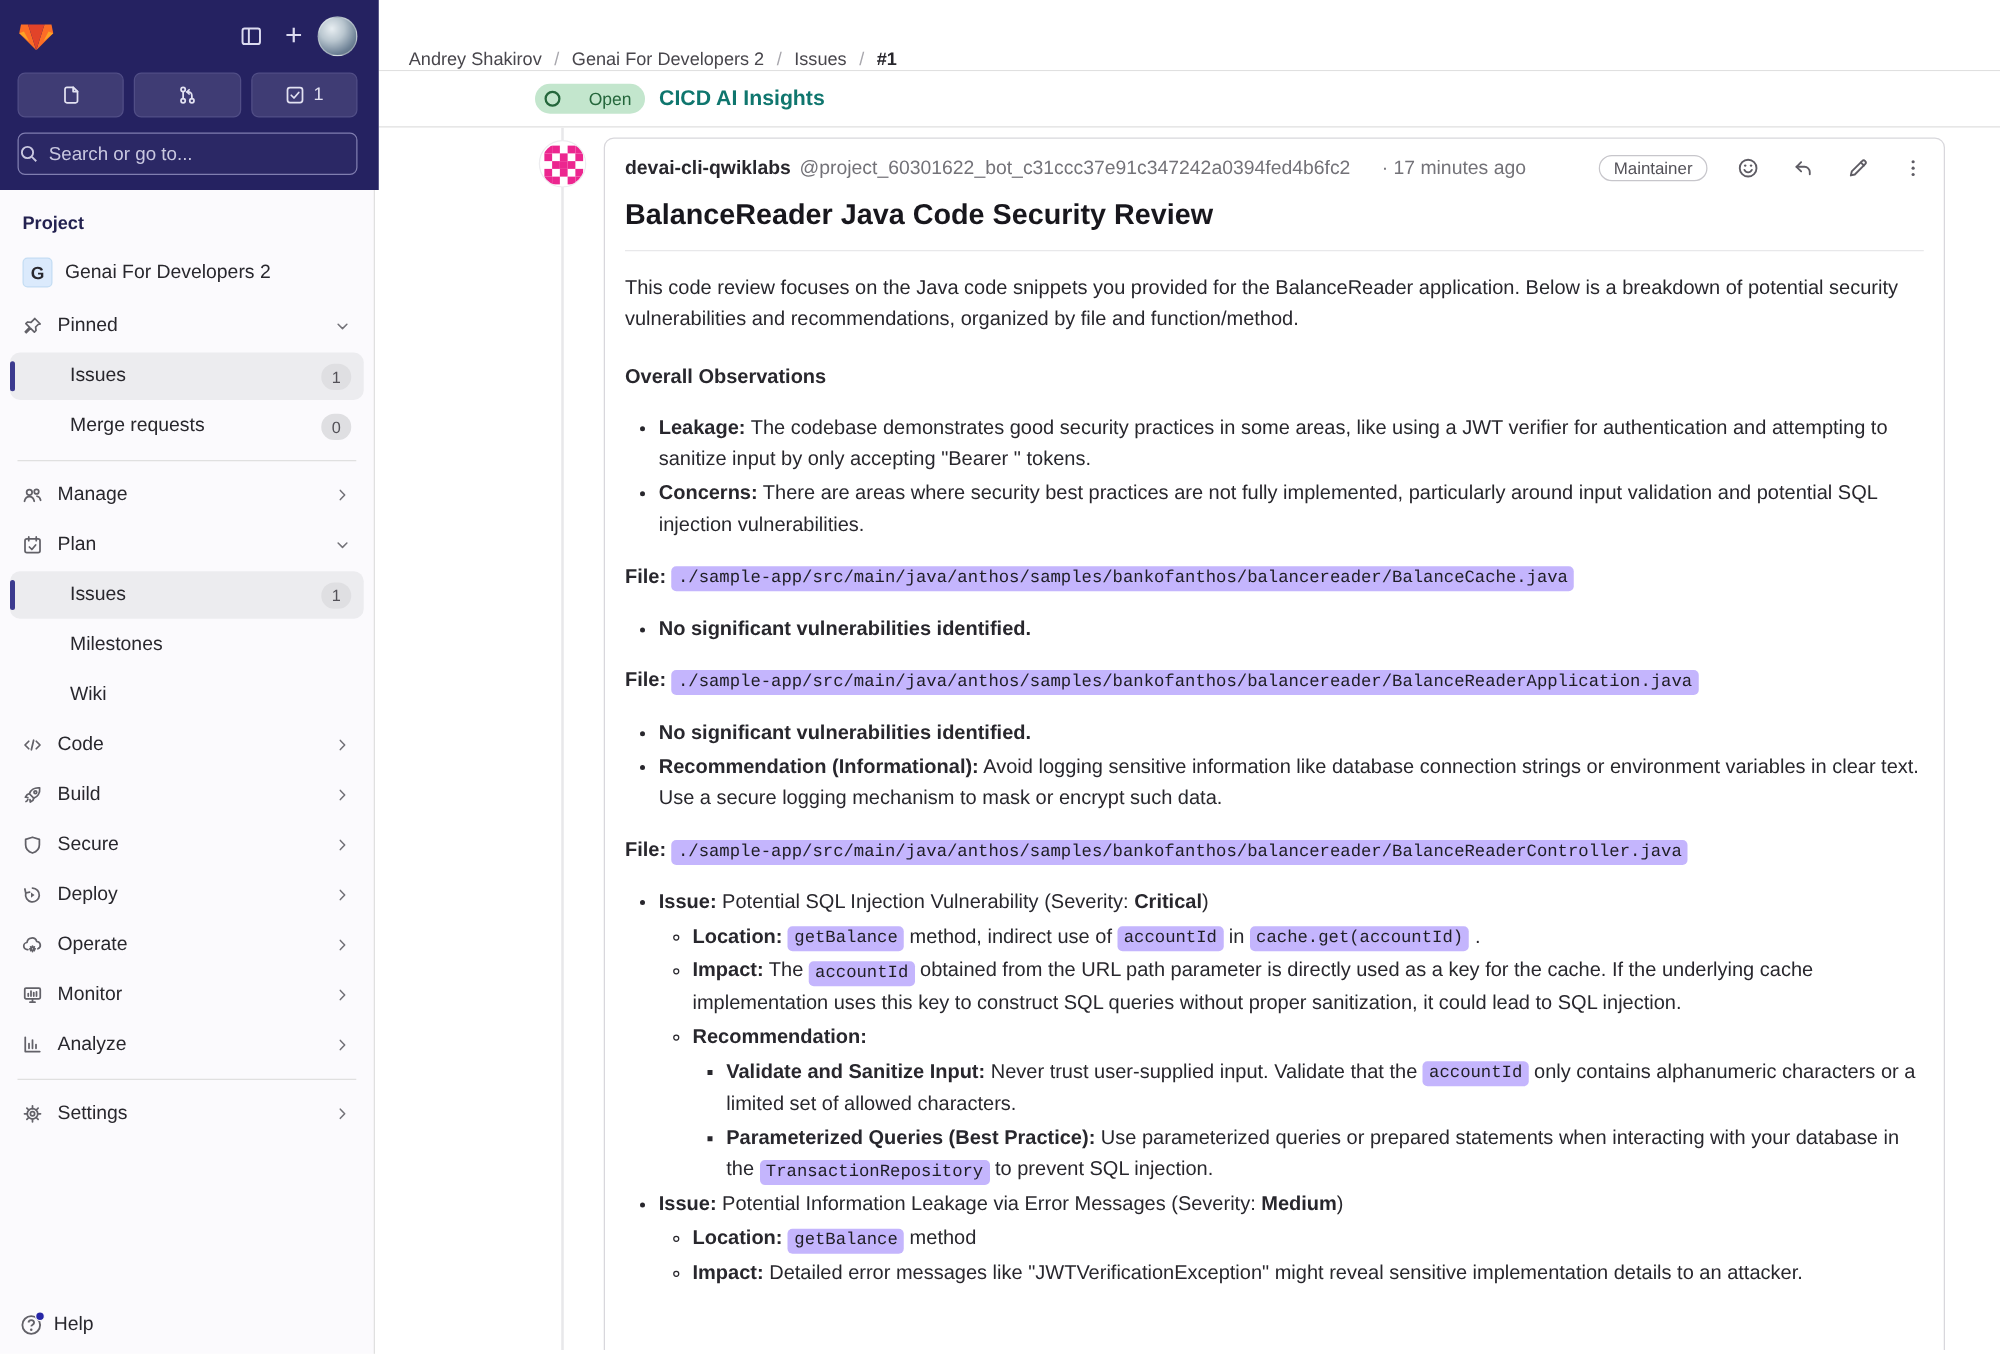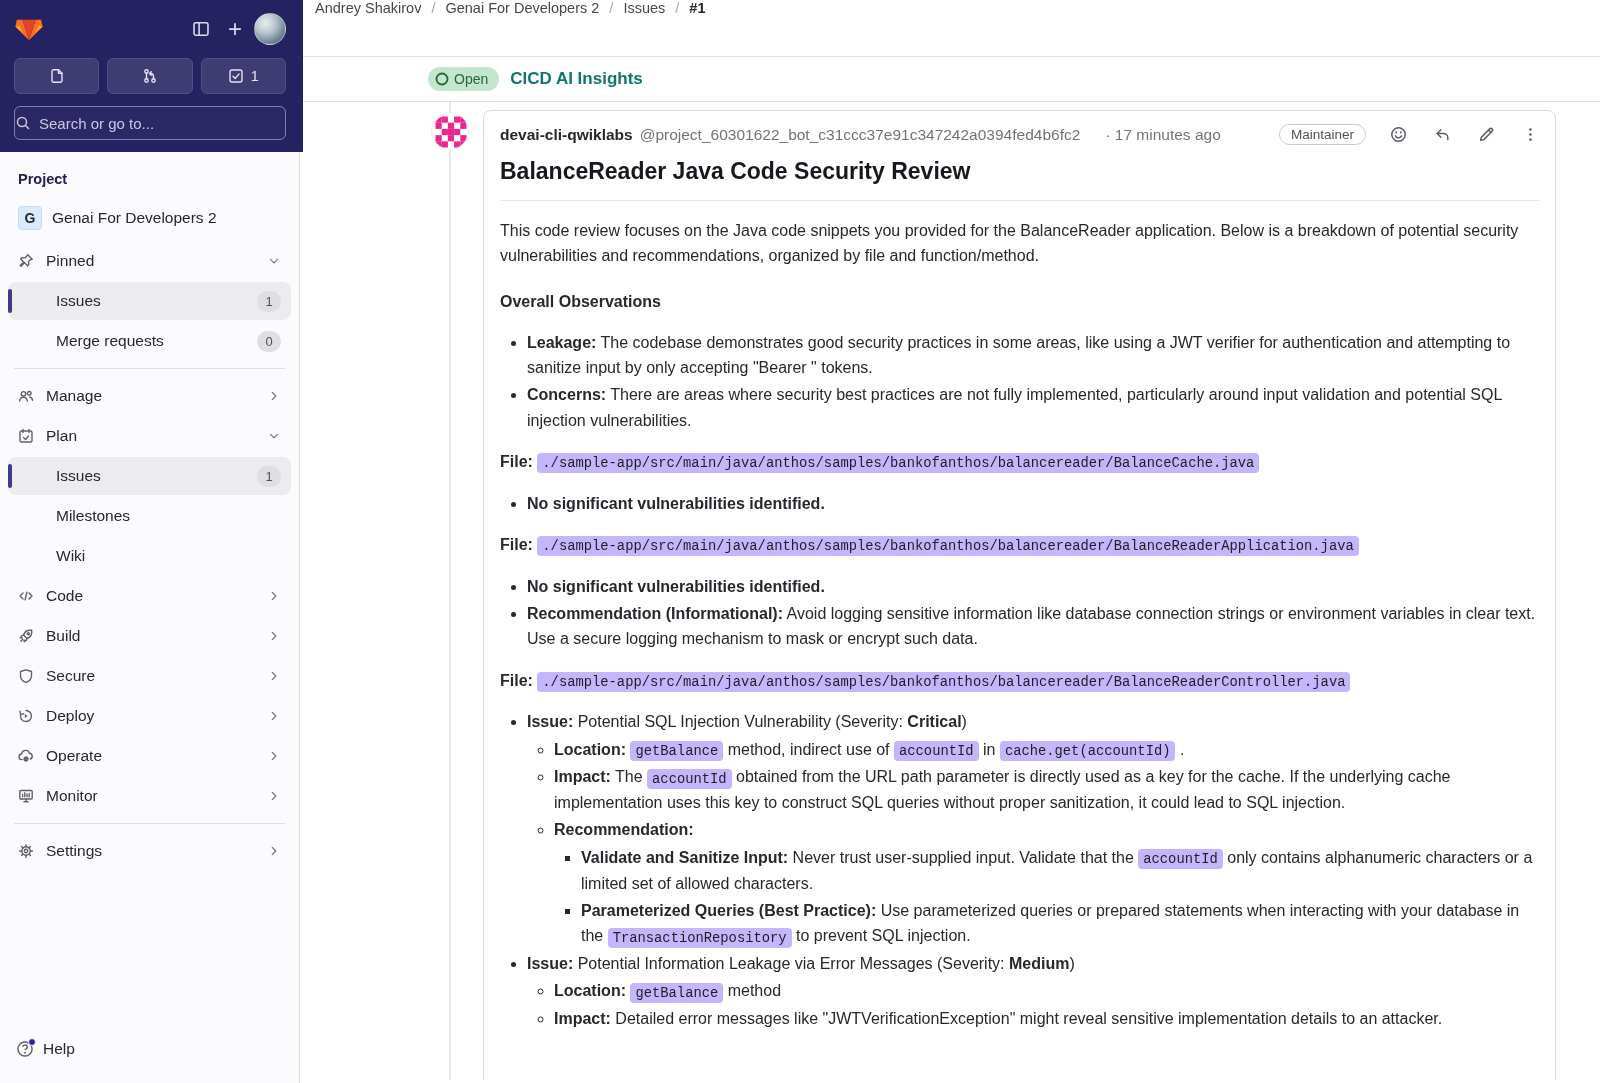--- a/index.html
+++ b/index.html
@@ -35,36 +35,36 @@
   .nav-item.active{background:#ececef}
   .nav-item.active::before{content:"";position:absolute;left:0;top:7px;bottom:7px;width:4px;
                            border-radius:4px;background:#3c3b8f}
   .ni-badge{margin-left:auto;background:#dfdfe2;border-radius:11px;min-width:24px;height:21px;
             display:flex;align-items:center;justify-content:center;font-size:13px;color:#535158;padding:0 7px}
   .ni-chev{margin-left:auto;color:#737278;width:14px;height:14px}
   .proj-avatar{width:24px;height:24px;border-radius:4px;background:#dbeafc;border:1px solid #c3dcf3;
                color:#28272d;font-size:14px;font-weight:600;display:flex;align-items:center;
                justify-content:center;margin-right:10px}
   .nav-divider{border-top:1px solid #e0e0e0;margin:8px 6px}
-  .sb-help{position:fixed;left:0;bottom:11px;width:299px;padding:14px 16px;display:flex;
+  .sb-help{position:fixed;left:0;bottom:0;width:299px;padding:14px 16px;display:flex;
            align-items:center;gap:9px;font-size:15.5px;cursor:pointer;color:#28272d}
   .help-ic{position:relative;width:18px;height:18px;color:#626168}
   .help-dot{position:absolute;right:-2px;top:-2px;width:8px;height:8px;border-radius:50%;
             background:#2726a6;border:1.5px solid #fbfafd}
   
   .main{margin-left:303px;width:1297px}
-  .crumbs{height:57px;border-bottom:1px solid #e0e0e0;display:flex;align-items:flex-start;
-          padding:0 12px;font-size:14.5px;color:#48464c;gap:10px;background:#fff}
+  .crumbs{height:57px;border-bottom:1px solid #e0e0e0;display:flex;align-items:flex-end;
+          padding:0 24px;font-size:14.5px;color:#48464c;gap:10px;background:#fff}
   .crumb{cursor:pointer}
   .crumb-sep{color:#a8a7ad}
   .crumb-cur{color:#28272d;font-weight:600}
   .issue-head{height:45px;border-bottom:1px solid #e0e0e0;display:flex;align-items:center;
               padding-left:125px;gap:11px;background:#fff}
   .status-badge{background:#c3e6cd;color:#24663b;border-radius:12px;height:24px;display:flex;
-                align-items:center;gap:5px;padding:0 11px 0 7px;font-size:14px}
+                align-items:center;gap:22px;padding:0 11px 0 7px;font-size:14px}
   .issue-title{font-size:17px;font-weight:700;color:#0f766e}
   .content{position:relative;height:978px;overflow:hidden}
   .timeline{position:absolute;left:146px;top:0;bottom:0;width:2px;background:#e8e8ea}
   .note-avatar{position:absolute;left:128px;top:10px;width:38px;height:38px;border-radius:50%;
                overflow:hidden;background:#fff;border:1px solid #ececef;cursor:pointer}
   .card{margin:8px 44px 0 180px;border:1px solid #d8d7dc;border-radius:8px;background:#fff;
         padding:13px 16px 24px;height:1160px}
   .c-head{display:flex;align-items:center;font-size:15.5px}
   .c-author{font-weight:700;cursor:pointer}
   .c-handle{color:#737278;margin-left:7px;cursor:pointer}
@@ -294,20 +294,34 @@
       </div>
       <div class="nav-item">
         <span class="ni-icon">
           <svg width="16" height="16" viewBox="0 0 16 16" fill="none" stroke="currentColor" stroke-width="1.4" stroke-linecap="round" stroke-linejoin="round">
             <rect x="1.8" y="2.5" width="12.4" height="8.5" rx="1"></rect>
             <path d="M6 13.7h4M8 11v2.7"></path>
             <path d="M4.6 8.8V6.8M6.8 8.8V4.8M9 8.8V6M11.2 8.8V5.4"></path>
           </svg>
         </span>
         <span>Monitor</span>
+        <span class="ni-chev">
+          <svg width="14" height="14" viewBox="0 0 16 16" fill="none" stroke="currentColor" stroke-width="1.4" stroke-linecap="round" stroke-linejoin="round">
+            <path d="M6 3.8l4 4.2-4 4.2"></path>
+          </svg>
+        </span>
+      </div>
+      <div class="nav-item">
+        <span class="ni-icon">
+          <svg width="16" height="16" viewBox="0 0 16 16" fill="none" stroke="currentColor" stroke-width="1.4" stroke-linecap="round" stroke-linejoin="round">
+            <path d="M2.2 1.8v11.4h11.6"></path>
+            <path d="M5.2 10.6V6.8M8 10.6V4M10.8 10.6V7.6"></path>
+          </svg>
+        </span>
+        <span>Analyze</span>
         <span class="ni-chev">
           <svg width="14" height="14" viewBox="0 0 16 16" fill="none" stroke="currentColor" stroke-width="1.4" stroke-linecap="round" stroke-linejoin="round">
             <path d="M6 3.8l4 4.2-4 4.2"></path>
           </svg>
         </span>
       </div>
       <div class="nav-divider"></div>
       <div class="nav-item">
         <span class="ni-icon">
           <svg width="16" height="16" viewBox="0 0 16 16" fill="none" stroke="currentColor" stroke-width="1.4" stroke-linecap="round" stroke-linejoin="round">

